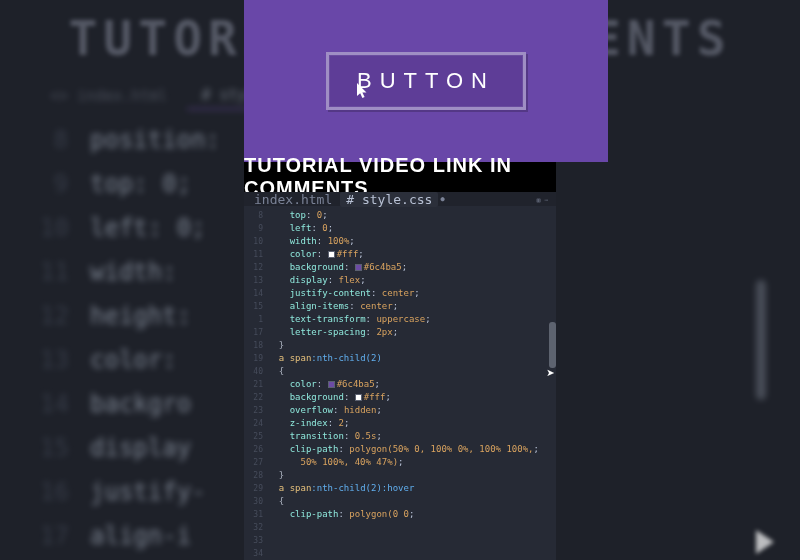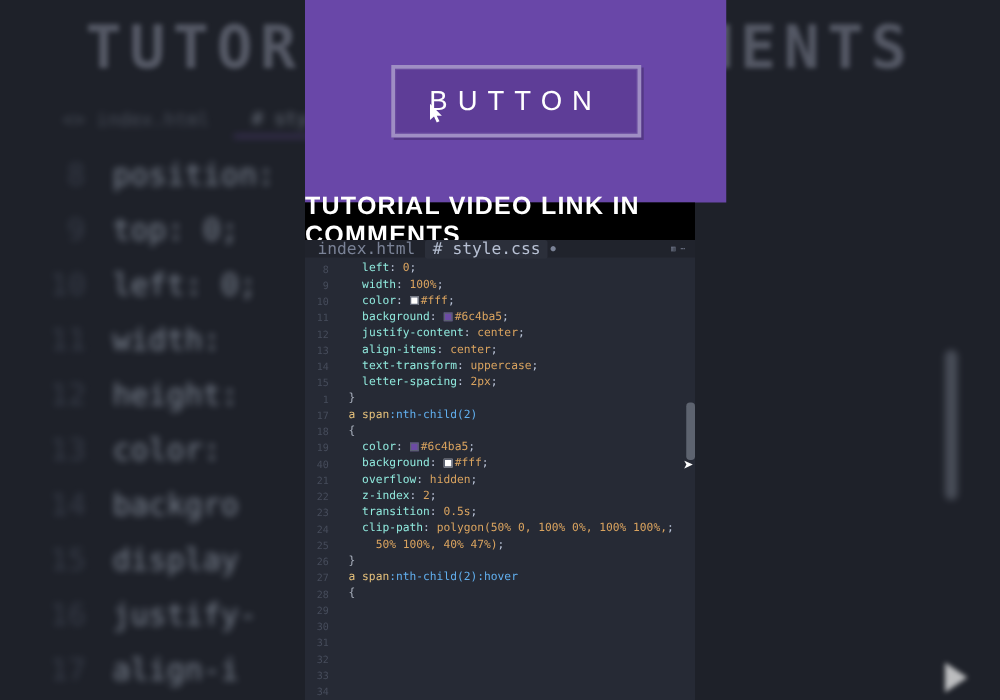--- a/index.html
+++ b/index.html
@@ -66,21 +66,21 @@
     height: 120px;
     background: #6b717e;
     border-radius: 5px;
   }
   
   
   .button-zone {
     position: absolute;
     top: 0;
     left: 244px;
-    width: 337px;
+    width: 364px;
     height: 162px;
     background: #6947a8;
     display: flex;
     align-items: center;
     justify-content: center;
   }
   .demo-button {
     position: relative;
     width: 200px;
     height: 58px;
@@ -335,41 +335,44 @@
           <div>27</div>
           <div>28</div>
           <div>29</div>
           <div>30</div>
           <div>31</div>
           <div>32</div>
           <div>33</div>
           <div>34</div>
         </div>
       <div class="fg-code" id="fg-code">
+          <span class="ln">    <span class="prop">top</span><span class="punc">: </span><span class="val">0</span><span class="punc">;</span></span>
           <span class="ln">    <span class="prop">left</span><span class="punc">: </span><span class="val">0</span><span class="punc">;</span></span>
           <span class="ln">    <span class="prop">width</span><span class="punc">: </span><span class="val">100%</span><span class="punc">;</span></span>
           <span class="ln">    <span class="prop">color</span><span class="punc">: </span><span class="sw sw-white"></span><span class="val">#fff</span><span class="punc">;</span></span>
           <span class="ln">    <span class="prop">background</span><span class="punc">: </span><span class="sw sw-purple"></span><span class="val">#6c4ba5</span><span class="punc">;</span></span>
+          <span class="ln">    <span class="prop">display</span><span class="punc">: </span><span class="val">flex</span><span class="punc">;</span></span>
           <span class="ln">    <span class="prop">justify-content</span><span class="punc">: </span><span class="val">center</span><span class="punc">;</span></span>
           <span class="ln">    <span class="prop">align-items</span><span class="punc">: </span><span class="val">center</span><span class="punc">;</span></span>
           <span class="ln">    <span class="prop">text-transform</span><span class="punc">: </span><span class="val">uppercase</span><span class="punc">;</span></span>
           <span class="ln">    <span class="prop">letter-spacing</span><span class="punc">: </span><span class="val">2px</span><span class="punc">;</span></span>
           <span class="ln">  <span class="brace">}</span></span>
           <span class="ln">  <span class="sel">a span</span><span class="psel">:nth-child(2)</span></span>
           <span class="ln">  <span class="brace">{</span></span>
           <span class="ln">    <span class="prop">color</span><span class="punc">: </span><span class="sw sw-purple"></span><span class="val">#6c4ba5</span><span class="punc">;</span></span>
           <span class="ln">    <span class="prop">background</span><span class="punc">: </span><span class="sw sw-white"></span><span class="val">#fff</span><span class="punc">;</span></span>
           <span class="ln">    <span class="prop">overflow</span><span class="punc">: </span><span class="val">hidden</span><span class="punc">;</span></span>
           <span class="ln">    <span class="prop">z-index</span><span class="punc">: </span><span class="val">2</span><span class="punc">;</span></span>
           <span class="ln">    <span class="prop">transition</span><span class="punc">: </span><span class="val">0.5s</span><span class="punc">;</span></span>
           <span class="ln">    <span class="prop">clip-path</span><span class="punc">: </span><span class="val">polygon(50% 0, 100% 0%, 100% 100%,</span><span class="punc">;</span></span>
           <span class="ln">      <span class="num">50% 100%, 40% 47%)</span><span class="punc">;</span></span>
           <span class="ln">  <span class="brace">}</span></span>
           <span class="ln">  <span class="sel">a span</span><span class="psel">:nth-child(2)</span><span class="psel">:hover</span></span>
           <span class="ln">  <span class="brace">{</span></span>
+          <span class="ln">    <span class="prop">clip-path</span><span class="punc">: </span><span class="val">polygon(0 0</span><span class="punc">;</span></span>
         </div>
     </div>
     <div class="fg-scroll"></div>
   </div>
 
   <span class="cursor-big">➤</span>
   <div class="play-arrow"></div>
 
 </div>
 

